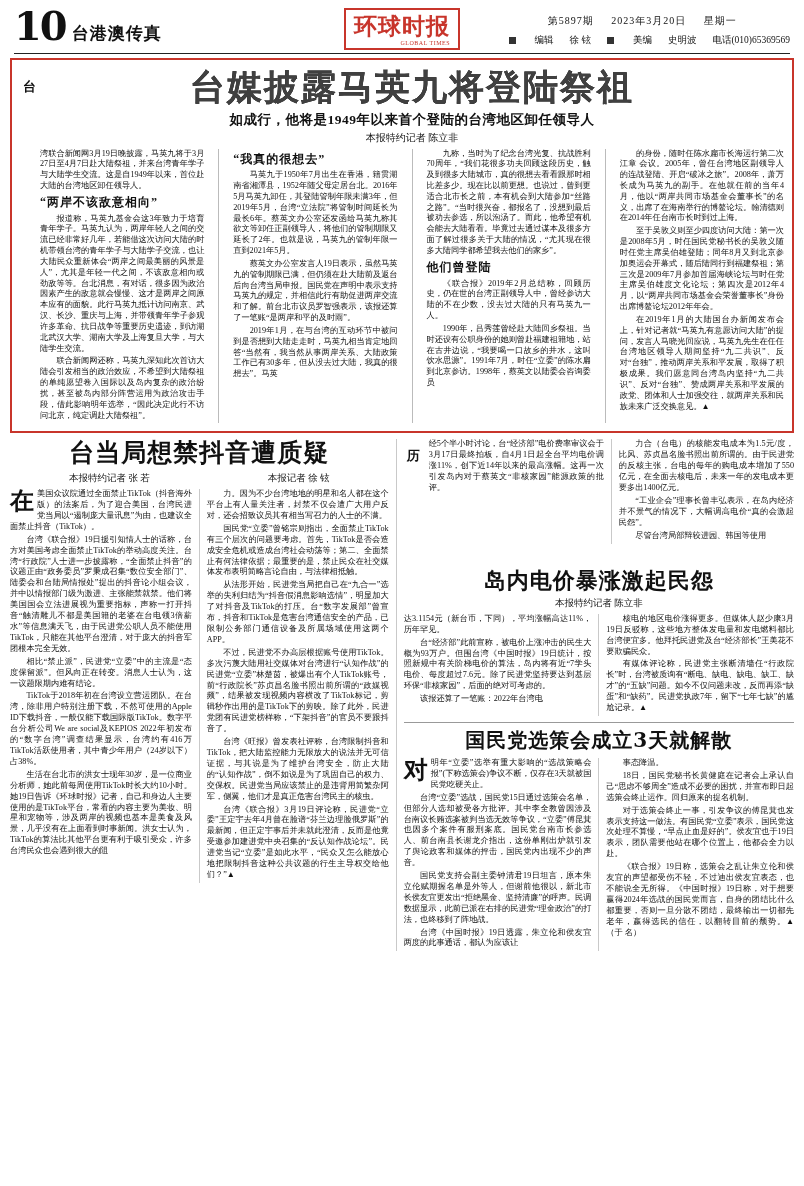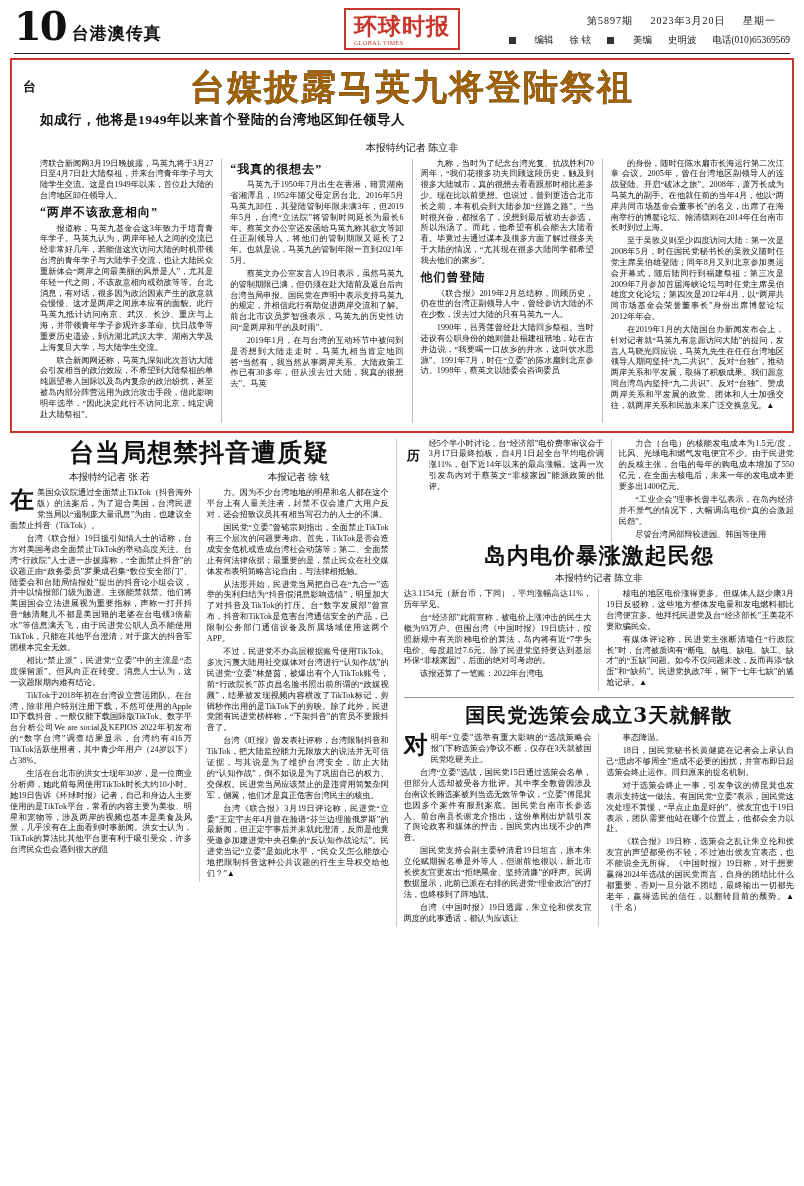--- a/index.html
+++ b/index.html
@@ -3,39 +3,39 @@
 <meta charset="utf-8">
 <style>
   html,body{margin:0;padding:0;background:#fff;}
   body{width:804px;height:1186px;font-family:"Liberation Serif","DejaVu Serif",serif;color:#111;position:relative;overflow:hidden;}
   .page{width:804px;height:1186px;position:relative;padding:0;box-sizing:border-box;}
 
   
   .masthead{display:flex;align-items:flex-start;padding:10px 14px 4px 14px;position:relative;}
   .page-num{font-family:"DejaVu Serif",serif;font-weight:bold;font-size:40px;line-height:32px;letter-spacing:-2px;}
   .page-section{font-size:17px;font-weight:bold;margin-left:6px;padding-top:12px;letter-spacing:1px;}
-  .logo-wrap{position:absolute;left:50%;transform:translateX(-50%);top:8px;text-align:left;}
+  .logo-wrap{position:absolute;left:50%;transform:translateX(-50%);top:8px;text-align:right;}
   .logo-box{border:2px solid #c8352b;padding:1px 8px 2px 8px;display:inline-block;position:relative;}
   .logo-text{font-size:23px;font-weight:bold;color:#c8352b;letter-spacing:1px;font-family:"DejaVu Serif",serif;}
   .logo-sub{font-size:6px;color:#c8352b;letter-spacing:.5px;margin-top:-2px;}
-  .mast-right{margin-left:auto;text-align:right;padding-top:4px;}
+  .mast-right{margin-left:auto;text-align:center;padding-top:4px;}
   .mast-line1{font-size:10px;letter-spacing:1px;}
   .mast-line1 span{margin-right:14px;}
   .mast-line2{font-size:9.5px;margin-top:6px;display:flex;align-items:center;gap:16px;}
   .sq{display:inline-block;width:7px;height:7px;background:#333;margin-right:3px;vertical-align:middle;}
   .mast-rule{border-bottom:1px solid #222;margin:2px 14px 0 14px;}
 
   
   .feature{border:2px solid #c8352b;margin:4px 10px 0 10px;padding:6px 8px 8px 8px;position:relative;display:flex;}
   .feat-left-label{writing-mode:vertical-rl;text-orientation:upright;font-size:13px;font-weight:bold;padding:2px 2px 0 0;letter-spacing:2px;}
   .feat-body{flex:1;}
-  .feat-headline{text-align:center;font-weight:bold;font-size:35px;letter-spacing:2px;color:#a16207;line-height:1.1;margin:2px 0 4px 0;font-family:"DejaVu Serif",serif;text-shadow:0 0 0 #000;}
-  .feat-sub{font-size:13.5px;font-weight:bold;letter-spacing:.5px;margin-bottom:12px;}
+  .feat-headline{text-align:center;font-weight:bold;font-size:35px;letter-spacing:2px;color:#404040;line-height:1.1;margin:2px 0 4px 0;font-family:"DejaVu Serif",serif;text-shadow:0 0 0 #000;}
+  .feat-sub{text-align:center;font-size:13.5px;font-weight:bold;letter-spacing:.5px;margin-bottom:2px;}
   .feat-byline{text-align:center;font-size:10px;margin-bottom:4px;}
-  .feat-cols{display:flex;gap:8px;}
+  .feat-cols{display:flex;gap:14px;}
   .fcol{font-size:8.2px;line-height:1.32;text-align:justify;}
   .fcol p{margin:0 0 2px 0;text-indent:2em;}
   .fcol .noindent{text-indent:0;}
   .fsub{font-weight:bold;font-size:12px;margin:3px 0 3px 0;letter-spacing:1px;}
   .vdiv{width:1px;background:#bbb;}
 
   
   .main{display:flex;margin:6px 10px 0 10px;gap:7px;}
   .mcol{font-size:8.2px;line-height:1.33;text-align:justify;}
   .mcol p{margin:0 0 2px 0;text-indent:2em;}
@@ -96,21 +96,21 @@
         <div class="fcol" style="width:24%">
           <p class="noindent">湾联合新闻网3月19日晚披露，马英九将于3月27日至4月7日赴大陆祭祖，并来台湾青年学子与大陆学生交流。这是自1949年以来，首位赴大陆的台湾地区卸任领导人。</p>
           <div class="fsub">“两岸不该敌意相向”</div>
           <p>报道称，马英九基金会这3年致力于培育青年学子。马英九认为，两岸年轻人之间的交流已经非常好几年，若能借这次访问大陆的时机带领台湾的青年学子与大陆学子交流，也让大陆民众重新体会“两岸之间最美丽的风景是人”，尤其是年轻一代之间，不该敌意相向或劲敌等等。台北消息，有对话，很多因为政治因素产生的敌意就会慢慢、这才是两岸之间原本应有的面貌。此行马英九抵计访问南京、武汉、长沙、重庆与上海，并带领青年学子参观许多革命、抗日战争等重要历史遗迹，到访湖北武汉大学、湖南大学及上海复旦大学，与大陆学生交流。</p>
           <p>联合新闻网还称，马英九深知此次首访大陆会引发相当的政治效应，不希望到大陆祭祖的单纯愿望卷入国际以及岛内复杂的政治纷扰，甚至被岛内部分阵营运用为政治攻击手段，借此影响明年选举，“因此决定此行不访问北京，纯定调赴大陆祭祖”。</p>
         </div>
         <div class="vdiv"></div>
         <div class="fcol" style="width:24%">
           <div class="fsub">“我真的很想去”</div>
           <p>马英九于1950年7月出生在香港，籍贯湖南省湘潭县，1952年随父母定居台北。2016年5月马英九卸任，其登陆管制年限未满3年，但2019年5月，台湾“立法院”将管制时间延长为最长6年。蔡英文办公室还发函给马英九称其欲文等卸任正副领导人，将他们的管制期限又延长了2年。也就是说，马英九的管制年限一直到2021年5月。</p>
-          <p>蔡英文办公室发言人19日表示，虽然马英九的管制期限已满，但仍须在赴大陆前及返台后向台湾当局申报。国民党在声明中表示支持马英九的规定，并相信此行有助促进两岸交流和了解。前台北市议员罗智强表示，马英九的历史性访问“是两岸和平的及时雨”。</p>
+          <p>蔡英文办公室发言人19日表示，虽然马英九的管制期限已满，但仍须在赴大陆前及返台后向台湾当局申报。国民党在声明中表示支持马英九的规定，并相信此行有助促进两岸交流和了解。前台北市议员罗智强表示，该报还算了一笔账“是两岸和平的及时雨”。</p>
           <p>2019年1月，在与台湾的互动环节中被问到是否想到大陆走走时，马英九相当肯定地回答“当然有，我当然从事两岸关系、大陆政策工作已有30多年，但从没去过大陆，我真的很想去”。马英</p>
         </div>
         <div class="vdiv"></div>
         <div class="fcol" style="width:24%">
           <p>九称，当时为了纪念台湾光复、抗战胜利70周年，“我们花很多功夫回顾这段历史，触及到很多大陆城市，真的很想去看看跟那时相比差多少。现在比以前更想。也说过，曾到更适合北市长之前，本有机会到大陆参加“丝路之路”。“当时很兴奋，都报名了，没想到最后被劝去参选，所以泡汤了。而此，他希望有机会能去大陆看看。毕竟过去通过谋本及很多方面了解过很多关于大陆的情况，“尤其现在很多大陆同学都希望我去他们的家乡”。</p>
           <div class="fsub">他们曾登陆</div>
           <p>《联合报》2019年2月总结称，回顾历史，仍在世的台湾正副领导人中，曾经参访大陆的不在少数，没去过大陆的只有马英九一人。</p>
           <p>1990年，吕秀莲曾经赴大陆回乡祭祖。当时还设有公职身份的她则曾赴福建祖籍地，站在古井边说，“我要喝一口故乡的井水，这叫饮水思源”。1991年7月，时任“立委”的陈水扁到北京参访。1998年，蔡英文以陆委会咨询委员</p>
         </div>
         <div class="vdiv"></div>
@@ -156,27 +156,27 @@
 
     <div style="width:50%">
 
       <div style="display:flex;gap:7px">
         <div class="vert-label">历</div>
         <div class="mcol" style="width:47%">
           <p class="noindent">经5个半小时讨论，台“经济部”电价费率审议会于3月17日最终拍板，自4月1日起全台平均电价调涨11%，创下近14年以来的最高涨幅。这再一次引发岛内对于蔡英文“非核家园”能源政策的批评。</p>
         </div>
         <div class="rule-v"></div>
         <div class="mcol" style="width:47%">
-          <p>力合（台电）的核能发电成本为1.5元/度，比风、光绿电和燃气发电便宜不少。由于民进党的反核主张，台电的每年的购电成本增加了550亿元，在全面去核电后，未来一年的发电成本更要多出1400亿元。</p>
+          <p>力合（台电）的核能发电成本为1.5元/度，比风、苏贞昌名脸书照出前所谓的。由于民进党的反核主张，台电的每年的购电成本增加了550亿元，在全面去核电后，未来一年的发电成本更要多出1400亿元。</p>
           <p>“工业企会”理事长曾丰弘表示，在岛内经济并不景气的情况下，大幅调高电价“真的会激起民怨”。</p>
           <p>尽管台湾局部辩较进园、韩国等使用</p>
         </div>
       </div>
 
-      <div class="hl hl-21" style="margin-top:0">岛内电价暴涨激起民怨</div>
+      <div class="hl hl-21" style="margin-top:24px">岛内电价暴涨激起民怨</div>
       <div class="byline">本报特约记者  陈立非</div>
       <div style="display:flex;gap:7px">
         <div class="mcol" style="width:50%">
           <p class="noindent">达3.1154元（新台币，下同），平均涨幅高达11%，历年罕见。</p>
           <p>台“经济部”此前宣称，被电价上涨冲击的民生大概为93万户。但围台湾《中国时报》19日统计，按照新规中有关阶梯电价的算法，岛内将有近“7学头电价、每度超过7.6元。除了民进党坚持要达到基层环保“非核家园”，后面的绝对可考虑的。</p>
           <p>该报还算了一笔账：2022年台湾电</p>
         </div>
         <div class="rule-v"></div>
         <div class="mcol" style="width:50%">
           <p>核电的地区电价涨得更多。但媒体人赵少康3月19日反驳称，这些地方整体发电量和发电燃料都比台湾便宜多。他拜托民进党及台“经济部长”王美花不要欺骗民众。</p>

